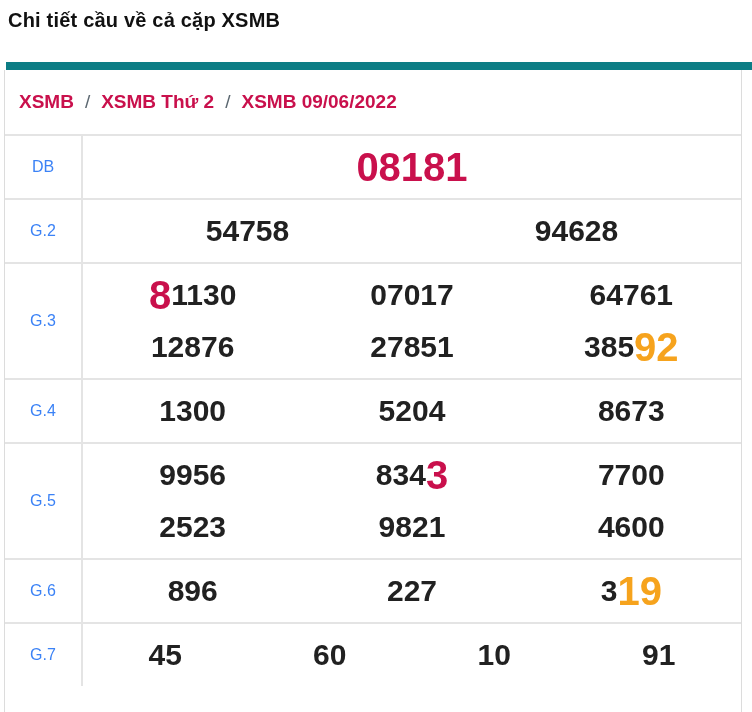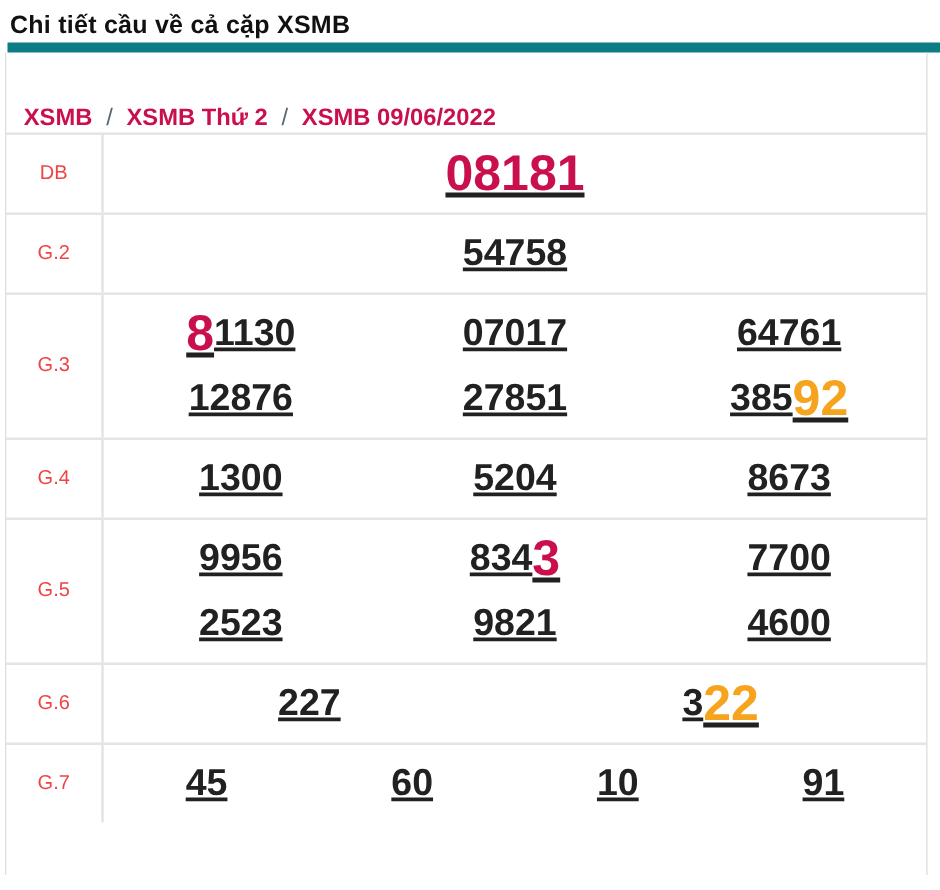--- a/index.html
+++ b/index.html
@@ -9,40 +9,40 @@
     --ink:#212121;
     --border:#e4e4e4;
   }
   *{box-sizing:border-box;}
   html,body{margin:0;padding:0;}
   body{
     width:752px;height:712px;overflow:hidden;background:#fff;
     font-family:"Liberation Sans","DejaVu Sans",sans-serif;
     color:var(--ink);
   }
-  .header{height:34px;padding:9px 8px 0 8px;}
+  .header{height:62px;padding:9px 8px 0 8px;}
   .page-title{font-size:20px;font-weight:bold;color:#111;letter-spacing:.2px;}
   .accent-bar{height:8px;background:var(--teal);margin-left:6px;}
   .panel{
     margin-left:4px;margin-right:10px;
     border-left:1px solid #dcdcdc;border-right:1px solid #dcdcdc;
     min-height:658px;
   }
   .breadcrumb{
-    height:64px;display:flex;align-items:flex-end;gap:11px;
+    height:64px;display:flex;align-items:center;gap:11px;
     padding-left:14px;font-size:19px;font-weight:bold;
   }
   .crumb{color:var(--crimson);text-decoration:none;cursor:pointer;}
   .crumb-sep{color:#5b6770;font-weight:normal;}
   .row{display:flex;border-top:2px solid var(--border);}
   .row-label{
     width:78px;flex:0 0 78px;display:flex;align-items:center;justify-content:center;
-    font-size:16px;color:#ef4444;border-right:2px solid var(--border);
-  }
-  .row-values{flex:1;display:flex;flex-direction:column;justify-content:center;padding:5px 0;min-height:56px;text-decoration:underline;}
+    font-size:16px;color:#3b82f6;border-right:2px solid var(--border);
+  }
+  .row-values{flex:1;display:flex;flex-direction:column;justify-content:center;padding:5px 0;min-height:56px;}
   .line{display:flex;height:52px;}
   .cell{
     flex:1;display:flex;align-items:center;justify-content:center;
     font-size:30px;font-weight:bold;color:var(--ink);white-space:nowrap;
   }
   .seg{line-height:1;}
   .seg.red{color:var(--crimson);}
   .seg.orange{color:var(--orange);}
   .seg.lg{font-size:40px;}
 </style>
@@ -74,20 +74,23 @@
           </div>
         </div>
       </div>
       <div class="row">
         <div class="row-label">G.2</div>
         <div class="row-values">
           <div class="line">
             <div class="cell">
               <span class="seg">54758</span>
             </div>
+            <div class="cell">
+              <span class="seg">94628</span>
+            </div>
           </div>
         </div>
       </div>
       <div class="row">
         <div class="row-label">G.3</div>
         <div class="row-values">
           <div class="line">
             <div class="cell">
               <span class="seg red lg">8</span>
               <span class="seg">1130</span>
@@ -155,25 +158,28 @@
               <span class="seg">4600</span>
             </div>
           </div>
         </div>
       </div>
       <div class="row">
         <div class="row-label">G.6</div>
         <div class="row-values">
           <div class="line">
             <div class="cell">
+              <span class="seg">896</span>
+            </div>
+            <div class="cell">
               <span class="seg">227</span>
             </div>
             <div class="cell">
               <span class="seg">3</span>
-              <span class="seg orange lg">22</span>
+              <span class="seg orange lg">19</span>
             </div>
           </div>
         </div>
       </div>
       <div class="row">
         <div class="row-label">G.7</div>
         <div class="row-values">
           <div class="line">
             <div class="cell">
               <span class="seg">45</span>

